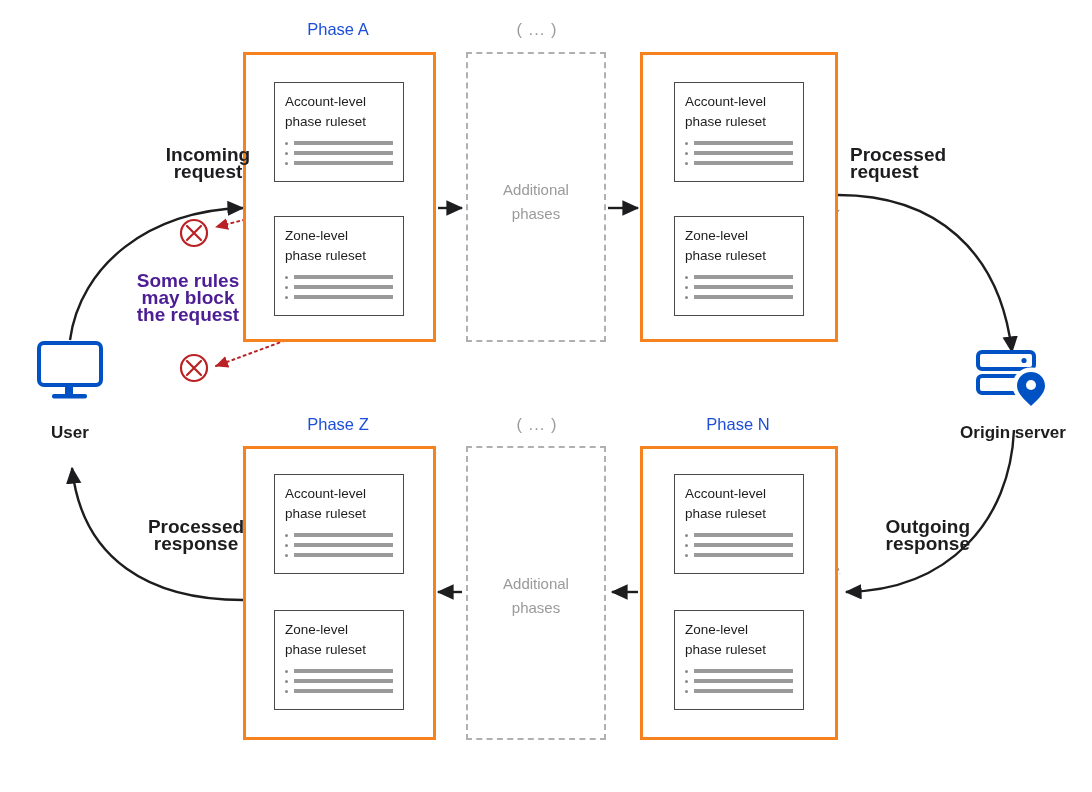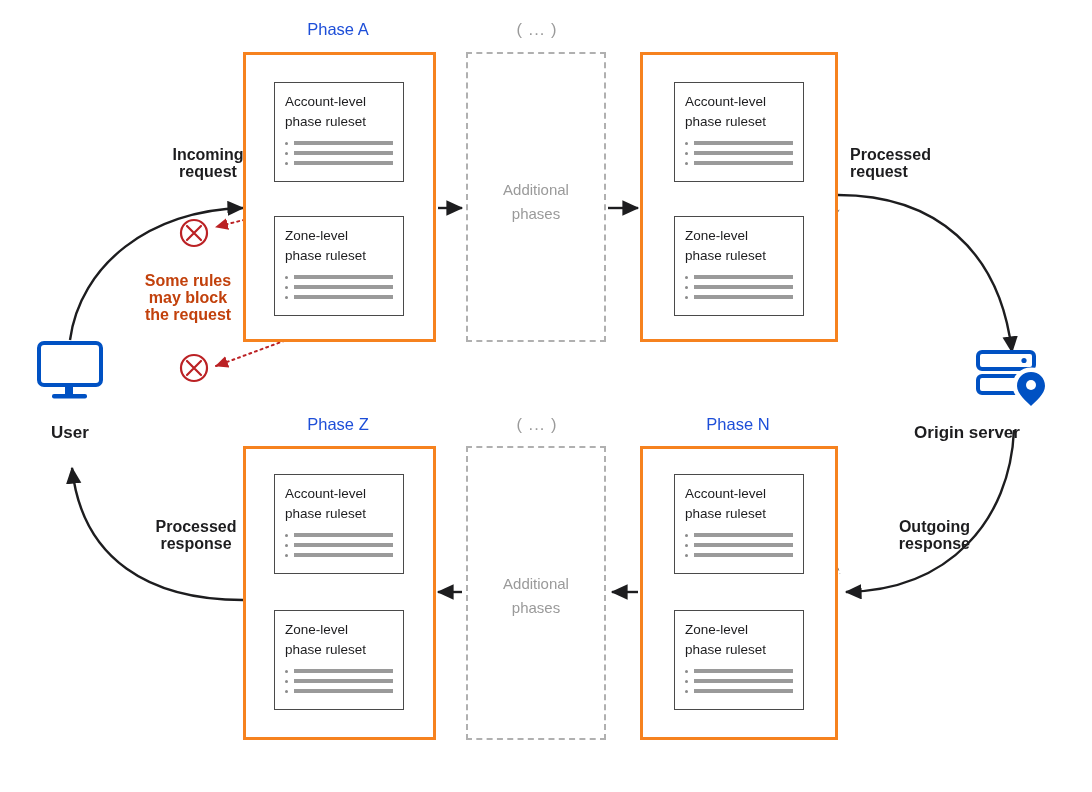--- a/index.html
+++ b/index.html
@@ -96,28 +96,28 @@
     font-size: 15px;
     color: #9a9a9a;
     text-align: center;
     line-height: 24px;
     white-space: pre-line;
   }
 
   
   .annot {
     position: absolute;
-    font-size: 16px;
+    font-size: 19px;
     font-weight: bold;
     line-height: 17px;
     color: #1d1d1f;
     white-space: pre-line;
   }
   .annot.red {
-    color: #c2410c;
+    color: #4c1d95;
   }
   .annot.big {
     font-size: 17px;
     font-weight: bold;
   }
 
   
   .icon-wrap { position: absolute; }
 </style>
 </head>
@@ -197,21 +197,21 @@
     <svg width="78" height="62" viewBox="0 0 78 62">
       <rect x="2" y="4" width="56" height="17" rx="4" fill="none" stroke="#0051c3" stroke-width="4"></rect>
       <circle cx="48" cy="12.5" r="2.6" fill="#0051c3"></circle>
       <rect x="2" y="28" width="56" height="17" rx="4" fill="none" stroke="#0051c3" stroke-width="4"></rect>
       <circle cx="48" cy="36.5" r="2.6" fill="#0051c3"></circle>
       <path d="M55,22 C64,22 71,29 71,38 C71,47 60,56 55,60 C50,56 39,47 39,38 C39,29 46,22 55,22 Z" fill="#ffffff" stroke="#ffffff" stroke-width="5"></path>
       <path d="M55,24 C63,24 69,30 69,38 C69,46 59,54 55,58 C51,54 41,46 41,38 C41,30 47,24 55,24 Z" fill="#0051c3"></path>
       <circle cx="55" cy="37" r="5" fill="#ffffff"></circle>
     </svg>
   </div>
-  <div class="annot big" style="left:892px; top:424px; width:150px; text-align:center;">Origin server</div>
+  <div class="annot big" style="left:938px; top:424px; width:150px; text-align:center;">Origin server</div>
 
   <div class="phase-title" style="left:240px; top:20px; width:196px;">Phase A</div>
   <div class="phase-box" style="left:243px; top:52px; width:193px; height:290px;"></div>
 
   <div class="ruleset" style="left:274px; top:82px; width:130px; height:100px;">
     <div class="rs-label">Account-level
 phase ruleset</div>
     <div class="rs-lines">
       <div class="rs-line">
           <span class="rs-dot"></span>

